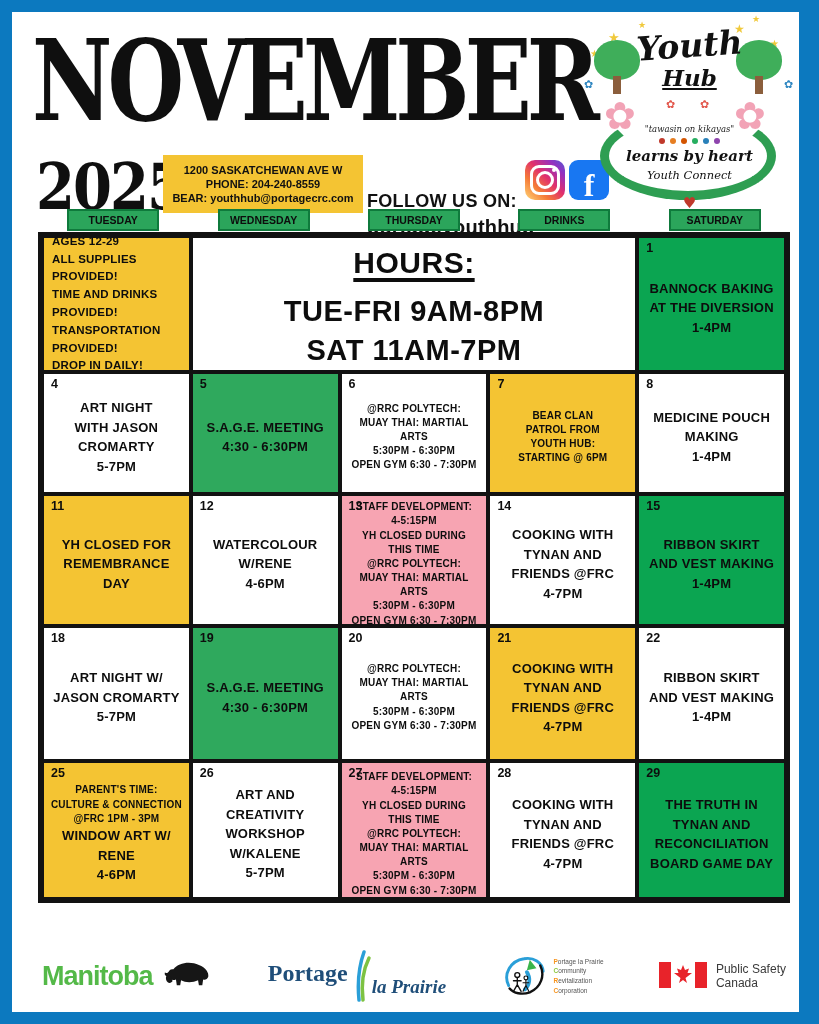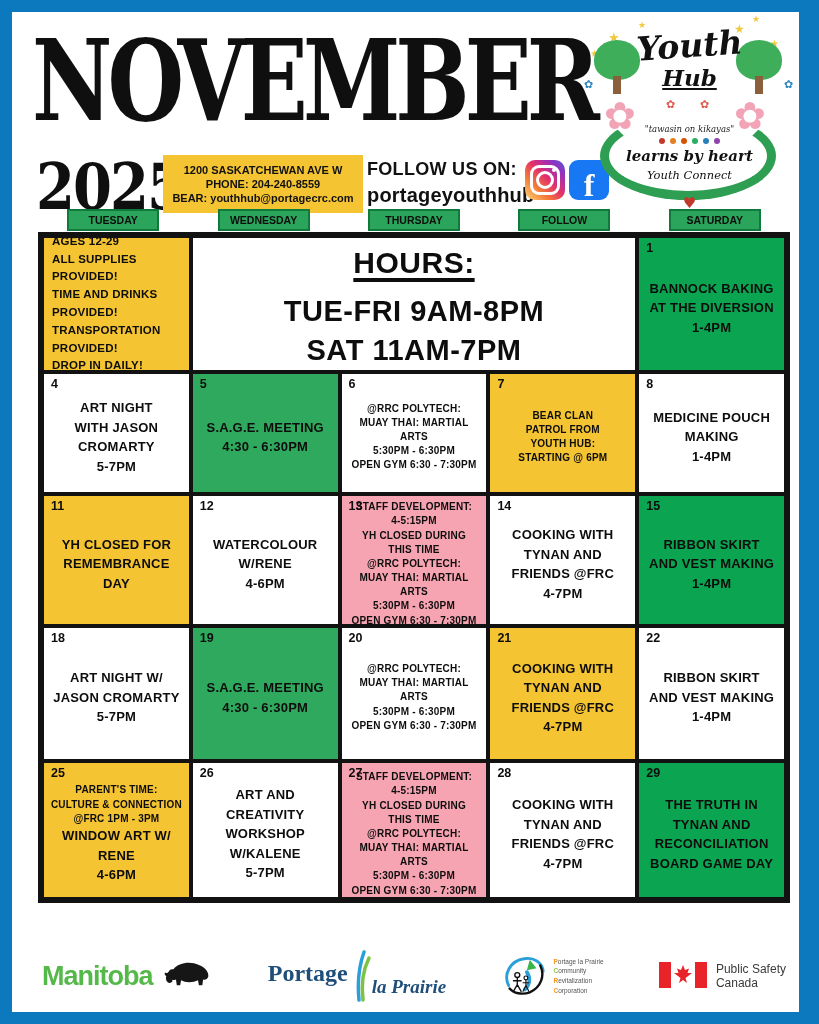--- a/index.html
+++ b/index.html
@@ -9,21 +9,21 @@
 
   
   .month{position:absolute;left:20px;top:2px;font-family:"DejaVu Serif",serif;font-weight:bold;
     font-size:88px;letter-spacing:-5px;color:#0f0f0f;transform:scaleY(1.28);transform-origin:left top;white-space:nowrap;}
   .year{position:absolute;left:24px;top:138px;font-family:"DejaVu Serif",serif;font-weight:bold;
     font-size:56px;letter-spacing:-2px;color:#0f0f0f;transform:scaleY(1.12);transform-origin:left top;}
   .contact-box{position:absolute;left:151px;top:143px;width:200px;height:58px;background:#F4C433;
     display:flex;flex-direction:column;align-items:center;justify-content:center;gap:2px;text-align:center;}
   .contact-box div{font-size:11px;font-weight:bold;color:#111;text-align:center;}
   .follow{position:absolute;left:355px;top:147px;}
-  .follow .f1{font-size:18px;font-weight:bold;color:#111;letter-spacing:0.3px;}
+  .follow .f1{font-size:18px;font-weight:bold;color:#111;letter-spacing:0.3px;margin-top:32px;}
   .follow .f2{font-size:20px;font-weight:bold;color:#111;margin-top:4px;letter-spacing:0.2px;}
   .ig{position:absolute;left:513px;top:148px;width:40px;height:40px;border-radius:10px;
     background:linear-gradient(45deg,#FFD776 0%,#F57B38 30%,#E1306C 55%,#962FBF 80%,#4F5BD5 100%);}
   .ig .frame{position:absolute;inset:5px;border:3px solid #fff;border-radius:9px;}
   .ig .lens{position:absolute;left:50%;top:50%;width:12px;height:12px;margin:-9px 0 0 -9px;border:3px solid #fff;border-radius:50%;}
   .ig .dot{position:absolute;right:9px;top:8px;width:4px;height:4px;background:#fff;border-radius:50%;}
   .fb{position:absolute;left:557px;top:148px;width:40px;height:40px;border-radius:9px;background:#1877F2;
     display:flex;align-items:flex-end;justify-content:center;}
   .fb span{color:#fff;font-size:32px;font-weight:bold;line-height:0.95;font-family:"Liberation Serif",serif;}
 
@@ -151,21 +151,21 @@
     </div>
     <div class="motto">learns by heart</div>
     <div class="sub">Youth Connect</div>
     <span class="heart">♥</span>
   </div>
 
   <div class="pills">
       <div class="pill">TUESDAY</div>
       <div class="pill">WEDNESDAY</div>
       <div class="pill">THURSDAY</div>
-      <div class="pill">FOLLOW</div>
+      <div class="pill">DRINKS</div>
       <div class="pill">SATURDAY</div>
     </div>
 
   <div class="grid">
       <div class="cell c-yellow info-cell">
         <div class="ln t-info">AGES 12-29</div>
         <div class="ln t-info">ALL SUPPLIES</div>
         <div class="ln t-info">PROVIDED!</div>
         <div class="ln t-info">TIME AND DRINKS</div>
         <div class="ln t-info">PROVIDED!</div>

